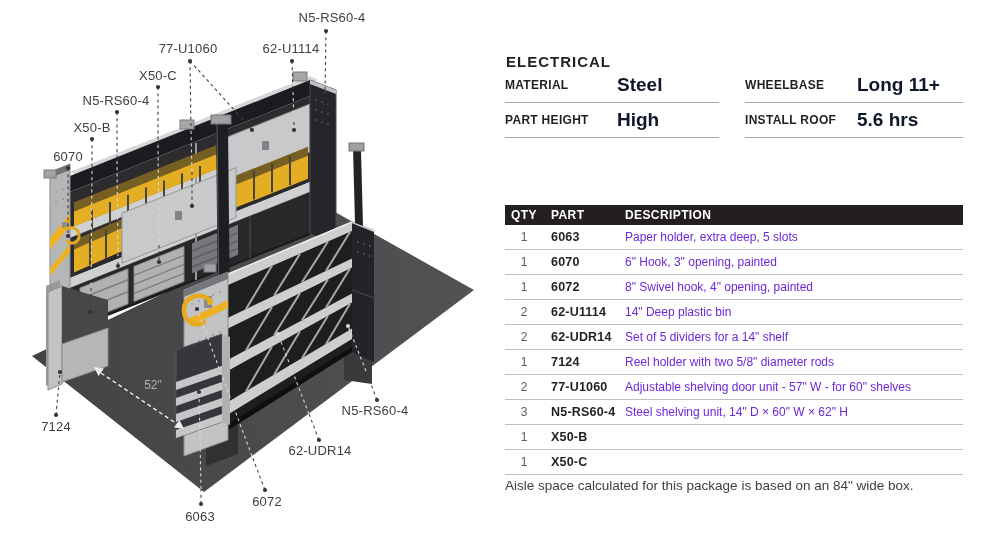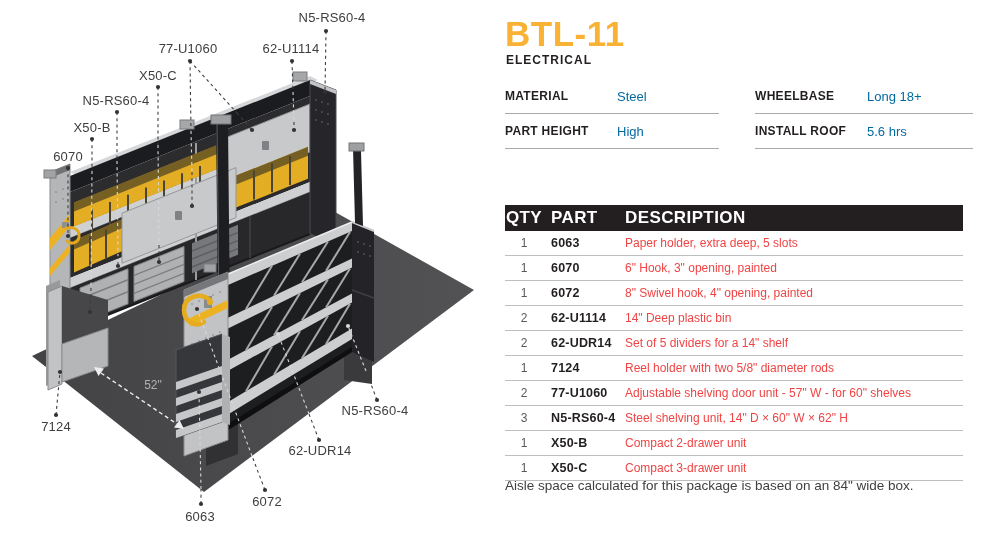--- a/index.html
+++ b/index.html
@@ -1,37 +1,37 @@
 <!DOCTYPE html>
 <html><head>
 <meta charset="utf-8">
 <style>
   html,body{margin:0;padding:0;background:#ffffff;}
   .stage{position:relative;width:1000px;height:549px;background:#ffffff;overflow:hidden;
          font-family:"Liberation Sans", sans-serif;}
   
   .title{position:absolute;left:505px;top:14px;font-size:35px;font-weight:800;
          color:#F9B233;letter-spacing:.5px;}
-  .subtitle{position:absolute;left:506px;top:53px;font-size:12px;font-weight:700;
+  .subtitle{position:absolute;left:506px;top:53px;font-size:15px;font-weight:700;
          color:#231F20;letter-spacing:1px;}
-  .specs{position:absolute;left:505px;top:79px;width:458px;display:grid;
-         grid-template-columns:214px 218px;column-gap:36px;}
+  .specs{position:absolute;left:505px;top:68px;width:458px;display:grid;
+         grid-template-columns:214px 218px;column-gap:26px;}
   .spec-cell{height:34px;border-bottom:1px solid #a7a9ac;display:flex;align-items:center;}
   .spec-label{font-size:12px;font-weight:700;color:#231F20;width:112px;letter-spacing:.3px;flex:0 0 112px;}
-  .spec-value{font-size:13px;color:#0369a1;}
+  .spec-value{font-size:19px;color:#0f172a;font-weight:bold;}
   .parts{position:absolute;left:505px;top:205px;width:458px;}
-  .parts-header{display:grid;grid-template-columns:38px 82px 1fr;height:26px;background:#231F20;
-         color:#ffffff;font-size:17px;font-weight:700;align-items:center;letter-spacing:.4px;}
+  .parts-header{display:grid;grid-template-columns:38px 82px 1fr;height:20px;background:#231F20;
+         color:#ffffff;font-size:12px;font-weight:700;align-items:center;letter-spacing:.4px;}
   .parts-header .h-qty{text-align:center;}
   .parts-header .h-part{padding-left:8px;}
   .part-row{display:grid;grid-template-columns:38px 82px 1fr;height:24px;align-items:center;
          border-bottom:1px solid #bcbec0;}
   .p-qty{font-size:12px;color:#58595B;text-align:center;}
   .p-part{font-size:12.5px;font-weight:700;color:#231F20;padding-left:8px;letter-spacing:.2px;}
-  .p-desc{font-size:12px;color:#ef4444;}
+  .p-desc{font-size:12px;color:#6d28d9;}
   .footnote{position:absolute;left:505px;top:478px;font-size:13.5px;color:#414042;text-align:center;}
   
   .diagram{position:absolute;left:0;top:0;}
   .lbl{font-size:13px;fill:#3E3E40;font-weight:500;letter-spacing:.2px;}
   .lbl-dim{font-size:12px;fill:#B2B2B4;}
   .leader{stroke:#3F3F42;stroke-width:1.1;stroke-dasharray:3 3.2;fill:none;}
   .leader-lt{stroke:#D8D8DA;stroke-width:1.1;stroke-dasharray:3 3.2;fill:none;}
   .dot{fill:#333336;}
   .dot-lt{fill:#D8D8DA;}
 </style>
@@ -351,31 +351,30 @@
       <text class="lbl" x="92" y="132" text-anchor="middle">X50-B</text>
       <text class="lbl" x="68" y="161" text-anchor="middle">6070</text>
       <text class="lbl" x="56" y="431" text-anchor="middle">7124</text>
       <text class="lbl" x="375" y="415" text-anchor="middle">N5-RS60-4</text>
       <text class="lbl" x="320" y="455" text-anchor="middle">62-UDR14</text>
       <text class="lbl" x="267" y="506" text-anchor="middle">6072</text>
       <text class="lbl" x="200" y="521" text-anchor="middle">6063</text>
     </g>
   </svg>
 
-  <div class="title">BTL-11</div>
   <div class="subtitle">ELECTRICAL</div>
 
   <div class="specs">
     <div class="spec-cell">
       <span class="spec-label">MATERIAL</span>
       <span class="spec-value">Steel</span>
     </div>
     <div class="spec-cell">
       <span class="spec-label">WHEELBASE</span>
-      <span class="spec-value">Long 18+</span>
+      <span class="spec-value">Long 11+</span>
     </div>
     <div class="spec-cell">
       <span class="spec-label">PART HEIGHT</span>
       <span class="spec-value">High</span>
     </div>
     <div class="spec-cell">
       <span class="spec-label">INSTALL ROOF</span>
       <span class="spec-value">5.6 hrs</span>
     </div>
   </div>
@@ -422,23 +421,21 @@
       <span class="p-desc">Adjustable shelving door unit - 57" W - for 60" shelves</span>
     </div>
     <div class="part-row">
       <span class="p-qty">3</span>
       <span class="p-part">N5-RS60-4</span>
       <span class="p-desc">Steel shelving unit, 14" D × 60" W × 62" H</span>
     </div>
     <div class="part-row">
       <span class="p-qty">1</span>
       <span class="p-part">X50-B</span>
-      <span class="p-desc">Compact 2-drawer unit</span>
     </div>
     <div class="part-row">
       <span class="p-qty">1</span>
       <span class="p-part">X50-C</span>
-      <span class="p-desc">Compact 3-drawer unit</span>
     </div>
   </div>
 
   <div class="footnote">Aisle space calculated for this package is based on an 84" wide box.</div>
 </div>
 
 </body></html>

